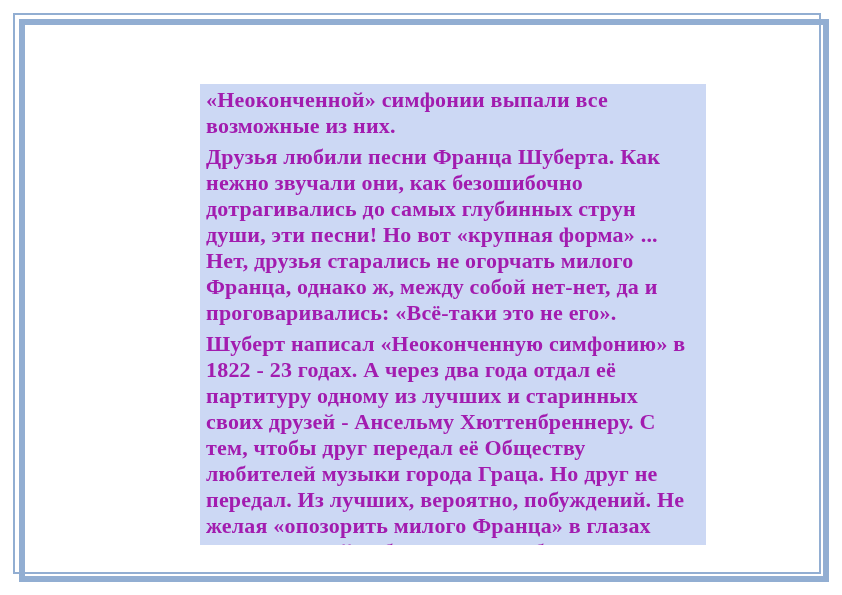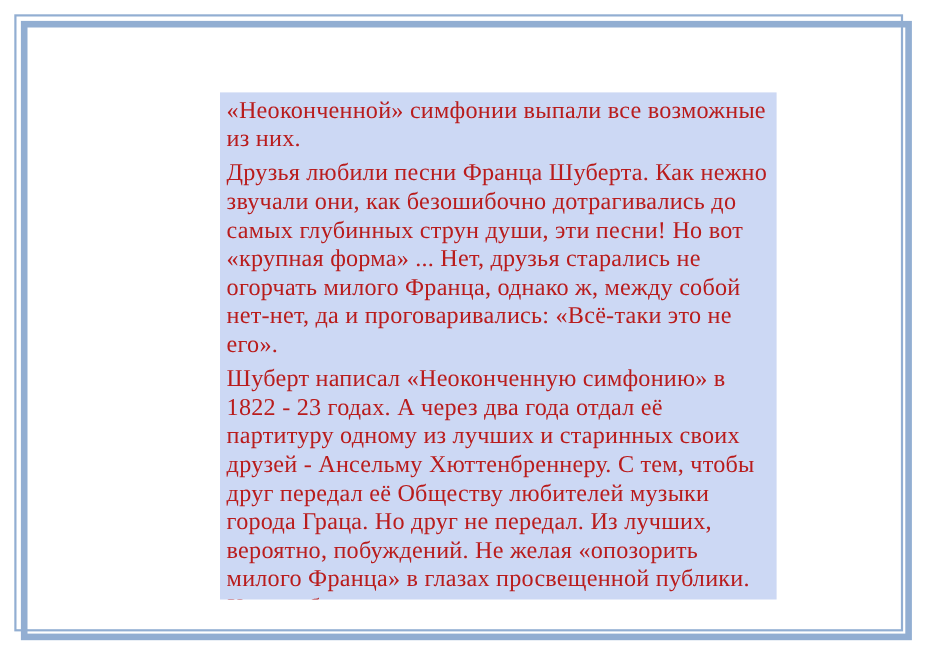--- a/index.html
+++ b/index.html
@@ -51,17 +51,17 @@
     margin: 0 0 5px 0;
   }
 </style>
 </head>
 <body style="background-color: rgb(255, 255, 255);">
 
 <div class="frame frame-thin" style="border-color: rgb(146, 174, 210);"></div>
 
 <div class="frame frame-thick" style="border-color: rgb(146, 174, 210);"></div>
 
-<div class="text-block" style="background-color: rgb(204, 216, 244); color: #b91c1c;">
+<div class="text-block" style="background-color: rgb(204, 216, 244); color: #a21caf; font-weight: bold;">
   <p>«Неоконченной» симфонии выпали все возможные из них.</p>
   <p>Друзья любили песни Франца Шуберта. Как нежно звучали они, как безошибочно дотрагивались до самых глубинных струн души, эти песни! Но вот «крупная форма» ... Нет, друзья старались не огорчать милого Франца, однако ж, между собой нет-нет, да и проговаривались: «Всё-таки это не его».</p>
   <p>Шуберт написал «Неоконченную симфонию» в 1822 - 23 годах. А через два года отдал её партитуру одному из лучших и старинных своих друзей - Ансельму Хюттенбреннеру. С тем, чтобы друг передал её Обществу любителей музыки города Граца. Но друг не передал. Из лучших, вероятно, побуждений. Не желая «опозорить милого Франца» в глазах просвещенной публики. Хюттенбреннер и сам</p>
 </div>
 
 </body></html>

